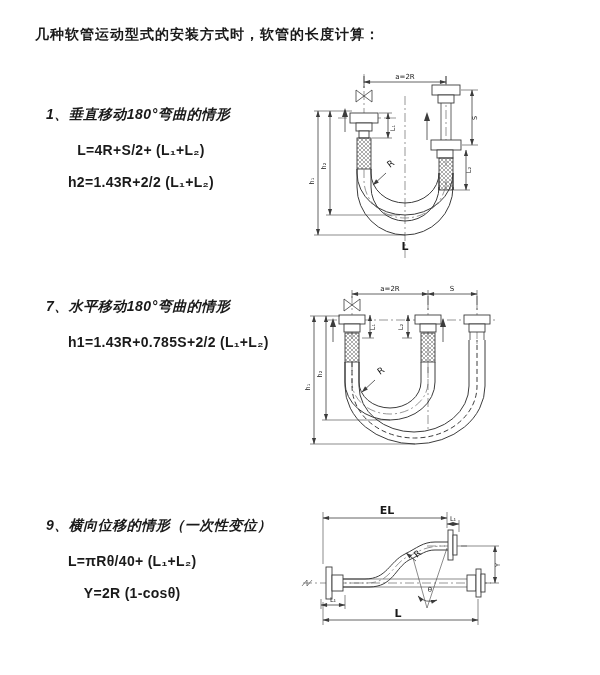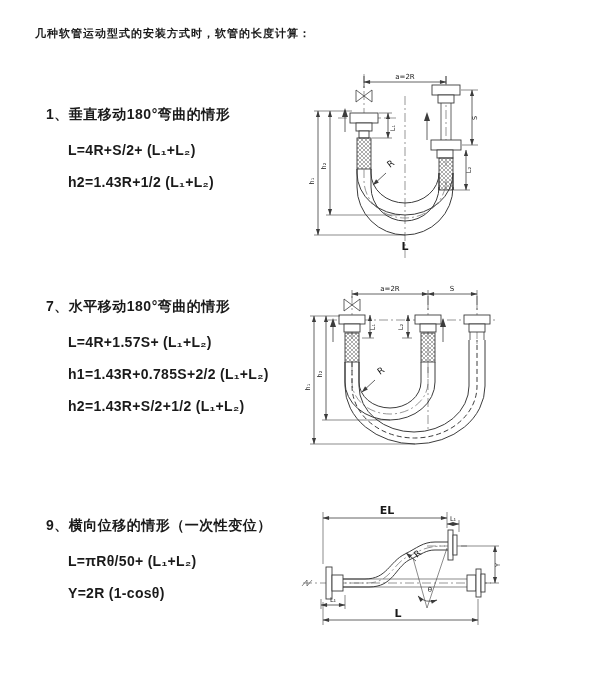--- a/index.html
+++ b/index.html
@@ -9,25 +9,25 @@
     --bg:#ffffff;
   }
   html,body{margin:0;padding:0;}
   body{
     width:600px;height:675px;background:var(--bg);
     font-family:"Liberation Sans","DejaVu Sans",sans-serif;
     color:var(--ink);overflow:hidden;position:relative;
   }
   .page-title{
     position:absolute;left:35px;top:26px;
-    font-size:11px;font-weight:bold;letter-spacing:1px;
+    font-size:14px;font-weight:bold;letter-spacing:1px;
   }
-  .section{position:absolute;}
+  .section{position:absolute;font-style:italic;}
   .sec-heading{font-size:14px;font-weight:bold;letter-spacing:0.5px;}
-  .formulas{position:absolute;}
+  .formulas{position:absolute;text-align:center;}
   .formula-line{
     font-size:14px;font-weight:600;height:32px;line-height:32px;
     white-space:pre;letter-spacing:0.3px;
   }
   .diag{position:absolute;}
   
   .ln{stroke:var(--line);stroke-width:0.8;fill:none;}
   .thin{stroke-width:0.6;}
   .hw{stroke:var(--line);stroke-width:1;fill:none;}
   .dsh{stroke-dasharray:5 3;}
@@ -55,37 +55,35 @@
   </defs>
 </svg>
 
 <div class="page-title">几种软管运动型式的安装方式时，软管的长度计算：</div>
 
 <div class="section" style="left:46px;top:106px">
   <div class="sec-heading">1、垂直移动180°弯曲的情形</div>
 </div>
 <div class="formulas" style="left:68px;top:134px">
   <div class="formula-line">L=4R+S/2+ (L₁+L₂)</div>
-  <div class="formula-line">h2=1.43R+1/2 (L₁+L₂)</div>
+  <div class="formula-line">h2=1.43R+2/2 (L₁+L₂)</div>
 </div>
 
 <div class="section" style="left:46px;top:298px">
   <div class="sec-heading">7、水平移动180°弯曲的情形</div>
 </div>
 <div class="formulas" style="left:68px;top:326px">
-  <div class="formula-line">L=4R+1.57S+ (L₁+L₂)</div>
   <div class="formula-line">h1=1.43R+0.785S+2/2 (L₁+L₂)</div>
-  <div class="formula-line">h2=1.43R+S/2+1/2 (L₁+L₂)</div>
 </div>
 
 <div class="section" style="left:46px;top:517px">
   <div class="sec-heading">9、横向位移的情形（一次性变位）</div>
 </div>
 <div class="formulas" style="left:68px;top:545px">
-  <div class="formula-line">L=πRθ/50+ (L₁+L₂)</div>
+  <div class="formula-line">L=πRθ/40+ (L₁+L₂)</div>
   <div class="formula-line">Y=2R (1-cosθ)</div>
 </div>
 
 <svg class="diag" style="left:300px;top:66px" width="290" height="200" viewBox="0 0 290 200">
 
   <line class="cl" x1="64" y1="8" x2="64" y2="70"></line>
   <line class="cl" x1="38" y1="52" x2="96" y2="52"></line>
   <line class="cl" x1="146" y1="10" x2="146" y2="100"></line>
   <line class="cl" x1="105" y1="30" x2="105" y2="192"></line>
 

